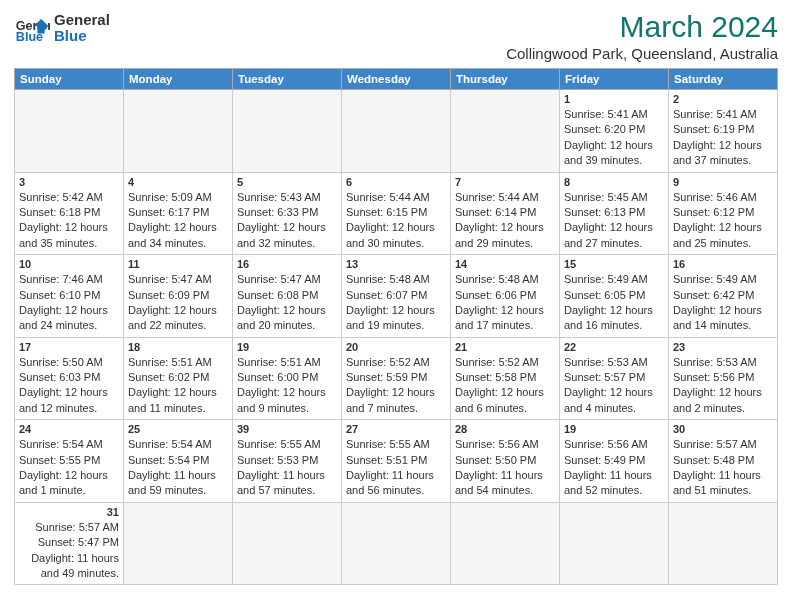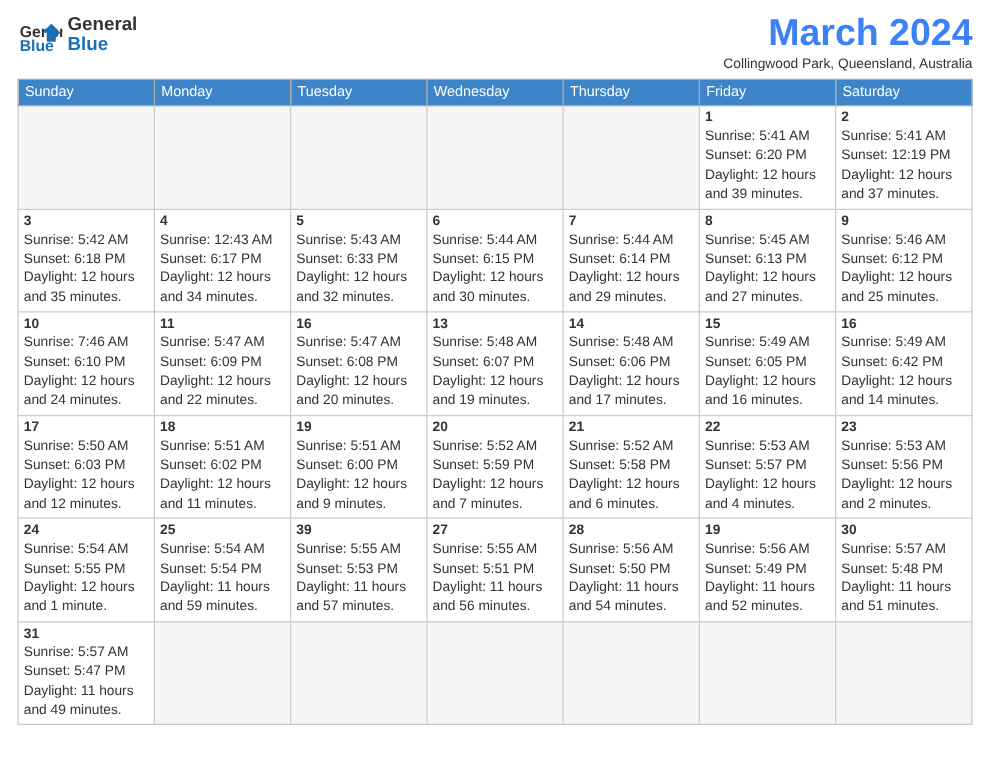--- a/index.html
+++ b/index.html
@@ -28,57 +28,58 @@
     }
     .logo-icon {
       width: 36px;
       height: 36px;
     }
     .title-block {
       text-align: right;
     }
     .main-title {
       font-size: 30px;
-      font-weight: bold;
-      color: #3b82f6;
+      font-weight: normal;
+      color: #0f766e;
       line-height: 1.1;
     }
     .subtitle {
-      font-size: 11px;
+      font-size: 15px;
       color: #333;
       margin-top: 2px;
     }
     .calendar {
       width: 100%;
       border-collapse: collapse;
       table-layout: fixed;
     }
     .calendar th {
       background-color: #3d85c8;
       color: #fff;
       text-align: left;
       padding: 4px 5px;
       font-size: 11.5px;
-      font-weight: normal;
+      font-weight: bold;
       border: 1px solid #aaa;
     }
     .calendar td {
       border: 1px solid #ccc;
       vertical-align: top;
       padding: 3px 4px;
       font-size: 9.5px;
       color: #333;
       height: 72px;
       background: #fff;
     }
     .calendar td.empty {
       background: #f5f5f5;
     }
     .calendar td.last-row {
       height: 55px;
+      text-align: right;
     }
     .day-number {
       font-size: 11px;
       font-weight: bold;
       display: block;
       margin-bottom: 2px;
     }
     .day-info {
       font-size: 11px;
       line-height: 1.4;
@@ -130,36 +131,36 @@
           <td>
             <span class="day-number">1</span>
             <div class="day-info">Sunrise: 5:41 AM
 Sunset: 6:20 PM
 Daylight: 12 hours
 and 39 minutes.</div>
           </td>
           <td>
             <span class="day-number">2</span>
             <div class="day-info">Sunrise: 5:41 AM
-Sunset: 12:19 PM
+Sunset: 6:19 PM
 Daylight: 12 hours
 and 37 minutes.</div>
           </td>
         </tr>
         <tr>
           <td>
             <span class="day-number">3</span>
             <div class="day-info">Sunrise: 5:42 AM
 Sunset: 6:18 PM
 Daylight: 12 hours
 and 35 minutes.</div>
           </td>
           <td>
             <span class="day-number">4</span>
-            <div class="day-info">Sunrise: 12:43 AM
+            <div class="day-info">Sunrise: 5:09 AM
 Sunset: 6:17 PM
 Daylight: 12 hours
 and 34 minutes.</div>
           </td>
           <td>
             <span class="day-number">5</span>
             <div class="day-info">Sunrise: 5:43 AM
 Sunset: 6:33 PM
 Daylight: 12 hours
 and 32 minutes.</div>

